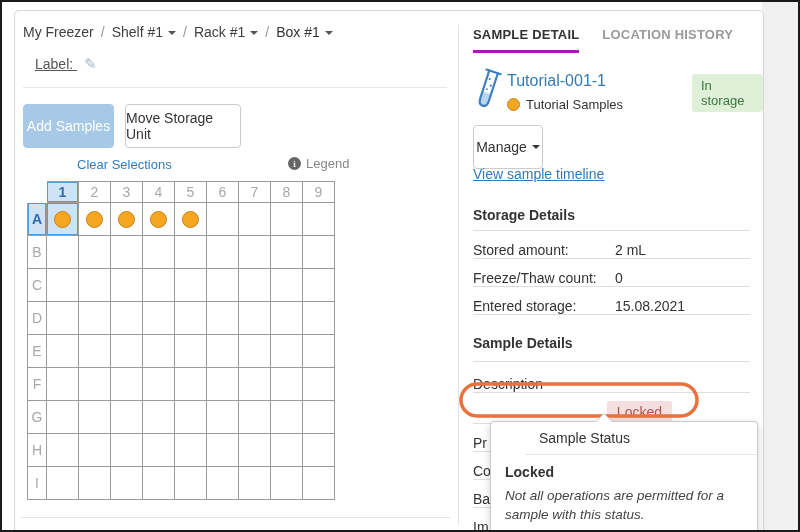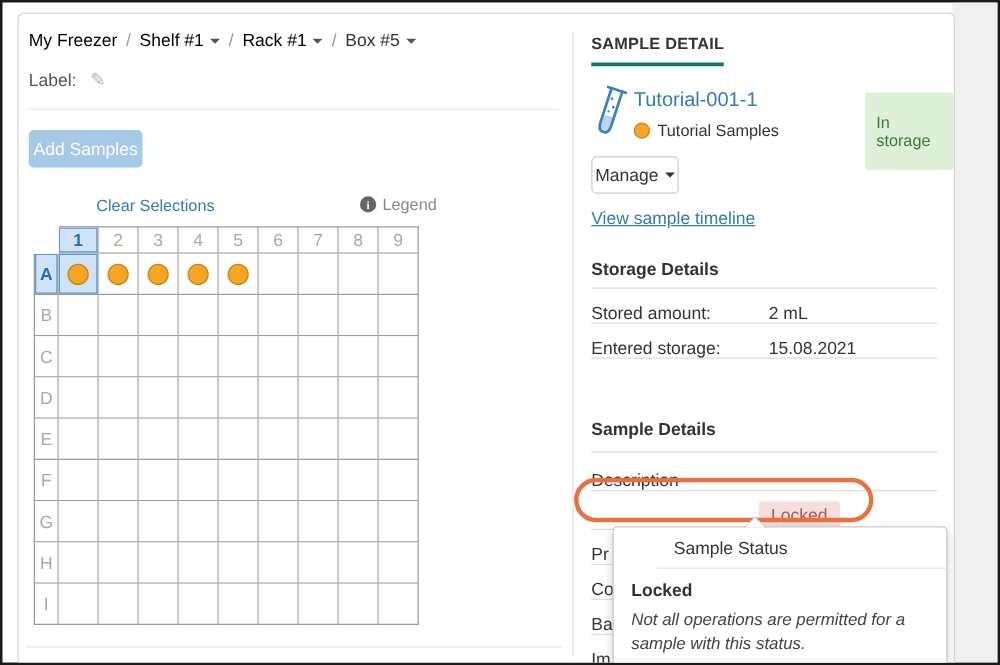--- a/index.html
+++ b/index.html
@@ -8,30 +8,30 @@
     background:#fff;border:2px solid #1a1a1a;box-sizing:border-box;
     font-family:"Liberation Sans","DejaVu Sans",sans-serif;color:#333;
   }
   .gutter{position:absolute;top:0;bottom:0;left:760px;right:0;background:#f0f0f0;}
   .card{position:absolute;left:12px;top:8px;width:748px;height:540px;
         background:#fff;border:1px solid #d6d6d6;border-radius:5px;}
   .vdivider{position:absolute;left:443px;top:14px;height:500px;width:1px;background:#e3e3e3;}
 
   
   .breadcrumb{position:absolute;left:8px;top:13px;font-size:14px;white-space:nowrap;}
-  .bc-link{color:#000000;cursor:pointer;}
+  .bc-link{color:#404040;cursor:pointer;}
   .bc-current{color:#333;}
   .bc-sep{color:#999;margin:0 7px;}
   .caret{display:inline-block;margin-left:5px;vertical-align:2px;
          border-left:4px solid transparent;border-right:4px solid transparent;border-top:4px solid #555;}
-  .label-row{position:absolute;left:8px;top:44px;font-size:14px;color:#555;}
+  .label-row{position:absolute;left:20px;top:44px;font-size:14px;color:#555;text-decoration:underline;}
   .pencil{color:#a9b9c3;font-size:15px;margin-left:7px;display:inline-block;}
   .hr1{position:absolute;left:8px;top:76px;width:424px;height:1px;background:#e8e8e8;}
   .btn{display:inline-flex;align-items:center;justify-content:center;font-size:14px;
-       border-radius:4px;height:30px;box-sizing:border-box;cursor:pointer;}
+       border-radius:4px;height:44px;box-sizing:border-box;cursor:pointer;}
   .btn-add{position:absolute;left:8px;top:93px;width:91px;background:#a6c9e7;color:#fff;border:1px solid #a6c9e7;}
   .btn-move{position:absolute;left:110px;top:93px;width:116px;background:#fff;color:#333;border:1px solid #ccc;}
 
   
   .clear-link{position:absolute;left:62px;top:146px;font-size:13px;color:#337ab7;cursor:pointer;}
   .legend{position:absolute;left:273px;top:145px;font-size:13px;color:#888;display:flex;align-items:center;gap:5px;cursor:pointer;}
   .info-icon{width:13px;height:13px;border-radius:50%;background:#666;color:#fff;font-size:9px;font-weight:bold;
              display:inline-flex;align-items:center;justify-content:center;font-family:"Liberation Serif",serif;}
   .gridwrap{position:absolute;left:12px;top:170px;display:grid;}
   .gcell{box-sizing:border-box;border-right:1px solid #9b9b9b;border-bottom:1px solid #9b9b9b;
@@ -41,28 +41,28 @@
   .corner{border:none;background:transparent;}
   .sel{background:#cfe3f6 !important;color:#2a6db2 !important;font-weight:bold;
        box-shadow:inset 0 0 0 1px #5b9bd5;}
   .selbg{background:#cfe3f6 !important;box-shadow:inset 0 0 0 1px #5b9bd5;}
   .dot{width:17px;height:17px;border-radius:50%;background:#f5a623;border:1px solid #c9821c;box-sizing:border-box;}
   .footer-line{position:absolute;left:6px;top:506px;width:429px;height:1px;background:#e5e5e5;}
 
   
   .tabs{position:absolute;left:458px;top:16px;display:flex;}
   .tab{font-size:13px;font-weight:bold;letter-spacing:.2px;padding-bottom:8px;cursor:pointer;}
-  .tab.active{color:#333;border-bottom:3px solid #0f766e;}
+  .tab.active{color:#333;border-bottom:3px solid #a21caf;}
   .tab.inactive{color:#9a9a9a;margin-left:23px;}
   .tube{position:absolute;left:455px;top:55px;}
   .sample-name{position:absolute;left:492px;top:61px;font-size:16px;color:#337ab7;cursor:pointer;}
   .sample-group{position:absolute;left:492px;top:86px;font-size:13px;color:#333;display:flex;align-items:center;gap:6px;}
   .dot-sm{width:13px;height:13px;border-radius:50%;background:#f5a623;border:1px solid #c9821c;box-sizing:border-box;}
   .badge-green{position:absolute;left:677px;top:63px;background:#dff0d8;color:#3c763d;
-               font-size:13px;padding:16px 9px;border-radius:3px;}
+               font-size:13px;padding:4px 9px;border-radius:3px;}
   .btn-manage{position:absolute;left:458px;top:114px;width:70px;background:#fff;border:1px solid #ccc;color:#333;}
   .btn-manage .caret{border-top-color:#333;}
   .timeline-link{position:absolute;left:458px;top:155px;font-size:14px;color:#337ab7;cursor:pointer;text-decoration:underline;}
   .sec-title{position:absolute;left:458px;font-size:14px;font-weight:bold;color:#333;}
   .t-storage{top:196px;}
   .t-sample{top:324px;}
   .dtable{position:absolute;left:458px;width:277px;}
   .storage-table{top:219px;border-bottom:1px solid #ddd;}
   .sample-table{top:350px;}
   .drow{height:27px;border-top:1px solid #ddd;display:flex;align-items:flex-end;font-size:14px;}
@@ -85,30 +85,31 @@
   .tt-desc{font-style:italic;font-size:13.5px;color:#444;line-height:1.4;}
 </style>
 </head>
 <body>
 
 <div class="gutter"></div>
 
 <div class="card">
   <div class="vdivider"></div>
 
-  <div class="breadcrumb" id="breadcrumb"><span class="bc-link">My Freezer</span><span class="bc-sep">/</span><span class="bc-link">Shelf #1</span><span class="caret"></span><span class="bc-sep">/</span><span class="bc-link">Rack #1</span><span class="caret"></span><span class="bc-sep">/</span><span class="bc-current">Box #5</span><span class="caret"></span></div>
+  <div class="breadcrumb" id="breadcrumb"><span class="bc-link">My Freezer</span><span class="bc-sep">/</span><span class="bc-link">Shelf #1</span><span class="caret"></span><span class="bc-sep">/</span><span class="bc-link">Rack #1</span><span class="caret"></span><span class="bc-sep">/</span><span class="bc-current">Box #1</span><span class="caret"></span></div>
 
   <div class="label-row">
     <span>Label:</span>
     <span class="pencil">✎</span>
   </div>
 
   <div class="hr1"></div>
 
   <div class="btn btn-add">Add Samples</div>
+  <div class="btn btn-move">Move Storage Unit</div>
 
   <div class="clear-link">Clear Selections</div>
   <div class="legend">
     <span class="info-icon">i</span>
     <span>Legend</span>
   </div>
 
   <div class="gridwrap" id="boxgrid" style="grid-template-columns: 20px repeat(9, 32px); grid-template-rows: 22px repeat(9, 33px);">
       <div class="gcell corner"></div>
       <div class="gcell colhead sel">1</div>
@@ -218,20 +219,21 @@
       <div class="gcell"></div>
       <div class="gcell"></div>
       <div class="gcell"></div>
       <div class="gcell"></div>
       <div class="gcell"></div>
     </div>
   <div class="footer-line"></div>
 
   <div class="tabs" id="tabs">
       <div class="tab active">SAMPLE DETAIL</div>
+      <div class="tab inactive">LOCATION HISTORY</div>
     </div>
 
   <svg class="tube" width="36" height="46" viewBox="0 0 36 46">
     <g transform="rotate(18 18 23)" fill="none" stroke="#3a80c2" stroke-width="2.2" stroke-linecap="round">
       <path d="M14.5 27 L14.5 34.5 Q14.5 39.6 18 39.6 Q21.5 39.6 21.5 34.5 L21.5 27 Z" fill="#b9d6ee" stroke="none"></path>
       <path d="M13.5 5 L13.5 34 Q13.5 40.5 18 40.5 Q22.5 40.5 22.5 34 L22.5 5"></path>
       <line x1="10.5" y1="5" x2="25.5" y2="5"></line>
       <circle cx="16.5" cy="13" r="1.1" fill="#3a80c2" stroke="none"></circle>
       <circle cx="19.5" cy="19" r="1.1" fill="#3a80c2" stroke="none"></circle>
       <circle cx="17" cy="23.5" r="0.9" fill="#3a80c2" stroke="none"></circle>
@@ -250,20 +252,24 @@
   </div>
   <div class="timeline-link">View sample timeline</div>
 
   <div class="sec-title t-storage">Storage Details</div>
   <div class="dtable storage-table" id="storagetable">
       <div class="drow">
         <span class="lbl">Stored amount:</span>
         <span class="val">2 mL</span>
       </div>
       <div class="drow">
+        <span class="lbl">Freeze/Thaw count:</span>
+        <span class="val">0</span>
+      </div>
+      <div class="drow">
         <span class="lbl">Entered storage:</span>
         <span class="val">15.08.2021</span>
       </div>
     </div>
 
   <div class="sec-title t-sample">Sample Details</div>
   <div class="dtable sample-table" id="sampletable">
       <div class="drow tall">
         <span class="lbl">Description</span>
       </div>

